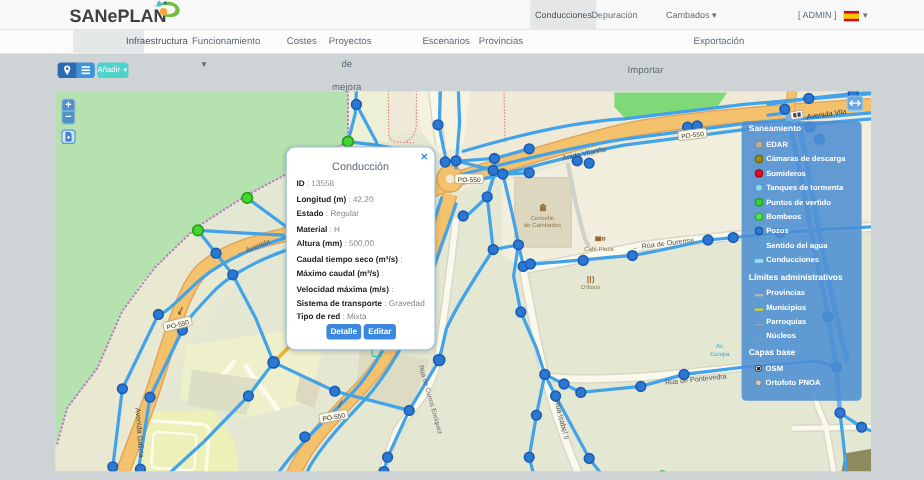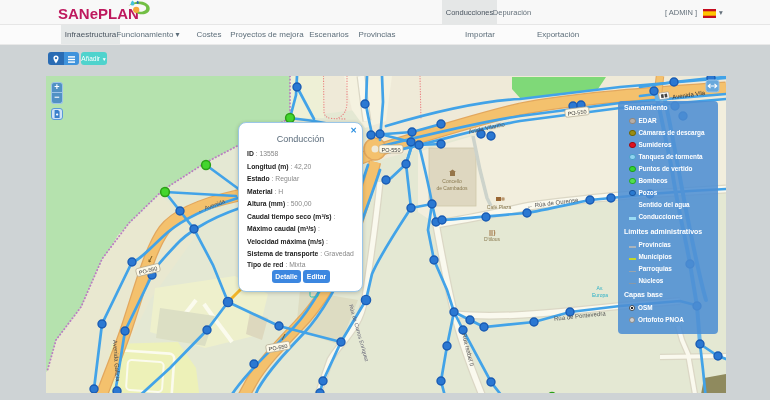--- a/index.html
+++ b/index.html
@@ -1,24 +1,24 @@
 <!DOCTYPE html>
 <html><head>
 <meta charset="utf-8">
 <style>
   * { margin:0; padding:0; box-sizing:border-box; }
   html,body { width:770px; height:400px; overflow:hidden; font-family:"Liberation Sans",sans-serif; }
   body { position:relative; background:#ced3d5; }
   .abs { position:absolute; }
   
   #header { position:absolute; left:0; top:0; width:770px; height:25px; background:#f8f8f8; border-bottom:1px solid #e6e6e6; }
-  #logo { position:absolute; left:58px; top:5px; font-size:15px; font-weight:bold; color:#be185d; letter-spacing:0px; }
+  #logo { position:absolute; left:58px; top:5px; font-size:15px; font-weight:bold; color:#404040; letter-spacing:0px; }
   .topitem { position:absolute; top:0; height:25px; line-height:25px; font-size:7.5px; color:#64707a; text-align:center; }
   #nav2 { position:absolute; left:0; top:25px; width:770px; height:20px; background:#fbfbfb; border-bottom:1px solid #e9e9e9; }
-  .nav2item { position:absolute; top:0; height:19px; line-height:19px; font-size:8px; color:#5d6e7a; text-align:center; }
+  .nav2item { position:absolute; top:0; height:19px; line-height:19px; font-size:8px; color:#5d6e7a; text-align:center;padding-left:44px; }
   
   #map { position:absolute; left:46px; top:76px; width:680px; height:317px; overflow:hidden; }
   
   .tbtn { position:absolute; color:#fff; }
   
   #legend { position:absolute; left:618px; top:101px; width:100px; height:233px; background:rgba(77,142,211,0.88); border-radius:4px; color:#fff; }
   .lh { position:absolute; left:6px; font-size:7px; font-weight:bold; white-space:nowrap; }
   .li { position:absolute; left:11px; font-size:6.4px; font-weight:bold; white-space:nowrap; }
   .li .ic { display:inline-block; width:6.5px; height:6.5px; border-radius:50%; margin-right:3px; vertical-align:-1px; }
   
@@ -324,36 +324,37 @@
 <div id="header">
   <div id="logo">SANePLAN</div>
   <svg class="abs" style="left:127px;top:0px" width="25" height="16" viewBox="0 0 27 18">
     <path d="M1,6.5 C7,1.5 15,0.5 20,3 C25,5.5 26.5,10 23.5,13.5 C20.5,16.8 13.5,17 9,14 C8,13.2 7,12 6.5,10.5 C10,13.5 16,14.2 19.5,11.8 C22,9.8 21.5,6.8 17.5,5.5 C12.5,4 6,4.5 1,6.5 Z" fill="#72bf44"></path>
     <circle cx="9.8" cy="11" r="3.5" fill="#f5a93c"></circle>
     <path d="M3.6,4.2 C3.6,2.4 5.1,1.1 5.7,0.5 C6.3,1.1 7.8,2.4 7.8,4.2 A2.1,2.1 0 0 1 3.6,4.2 Z" fill="#45c2dc"></path>
     <path d="M10.2,3.2 C10.2,2 11.1,1.2 11.5,0.8 C11.9,1.2 12.8,2 12.8,3.2 A1.3,1.3 0 0 1 10.2,3.2 Z" fill="#2a6cb4"></path>
   </svg>
   <div class="topitem" style="left:442px;width:55px;background:#e5e7e7;color:#4a5560;">Conducciones</div>
   <div class="topitem" style="left:488px;width:48px;">Depuración</div>
+  <div class="topitem" style="left:551px;width:50px;">Cambados ▾</div>
   <div class="topitem" style="left:658px;width:46px;">[ ADMIN ]</div>
   <svg class="abs" style="left:703px;top:9px" width="13" height="9">
       <rect width="13" height="9" fill="#c60b1e"></rect>
       <rect y="2.3" width="13" height="4.4" fill="#ffc400"></rect>
     </svg>
   <div class="topitem" style="left:716px;width:10px;">▾</div>
 </div>
 
 <div id="nav2">
   <div class="nav2item" style="left:61px;width:59px;background:#e5e8e8;color:#4a5560;">Infraestructura</div>
   <div class="nav2item" style="left:116px;width:64px;">Funcionamiento ▾</div>
   <div class="nav2item" style="left:195px;width:28px;">Costes</div>
   <div class="nav2item" style="left:230px;width:74px;">Proyectos de mejora</div>
   <div class="nav2item" style="left:308px;width:42px;">Escenarios</div>
   <div class="nav2item" style="left:355px;width:44px;">Provincias</div>
-  <div class="nav2item" style="left:463px;width:34px;">Importar</div>
+  <div class="nav2item" style="left:479px;width:34px;margin-top:24px;">Importar</div>
   <div class="nav2item" style="left:534px;width:48px;">Exportación</div>
 </div>
 
 <div class="tbtn" style="left:48px;top:52px;width:16px;height:13px;background:#2a6cb4;border-radius:3px 0 0 3px;">
   <svg width="16" height="13" viewBox="0 0 16 13">
       <path d="M8,2.5 a2.6,2.6 0 0 1 2.6,2.6 C10.6,7 8,10.5 8,10.5 C8,10.5 5.4,7 5.4,5.1 A2.6,2.6 0 0 1 8,2.5 Z" fill="#fff"></path>
       <circle cx="8" cy="5.2" r="1.1" fill="#2a6cb4"></circle>
     </svg>
 </div>
 <div class="tbtn" style="left:64px;top:52px;width:15px;height:13px;background:#3f93dc;border-radius:0 3px 3px 0;">

